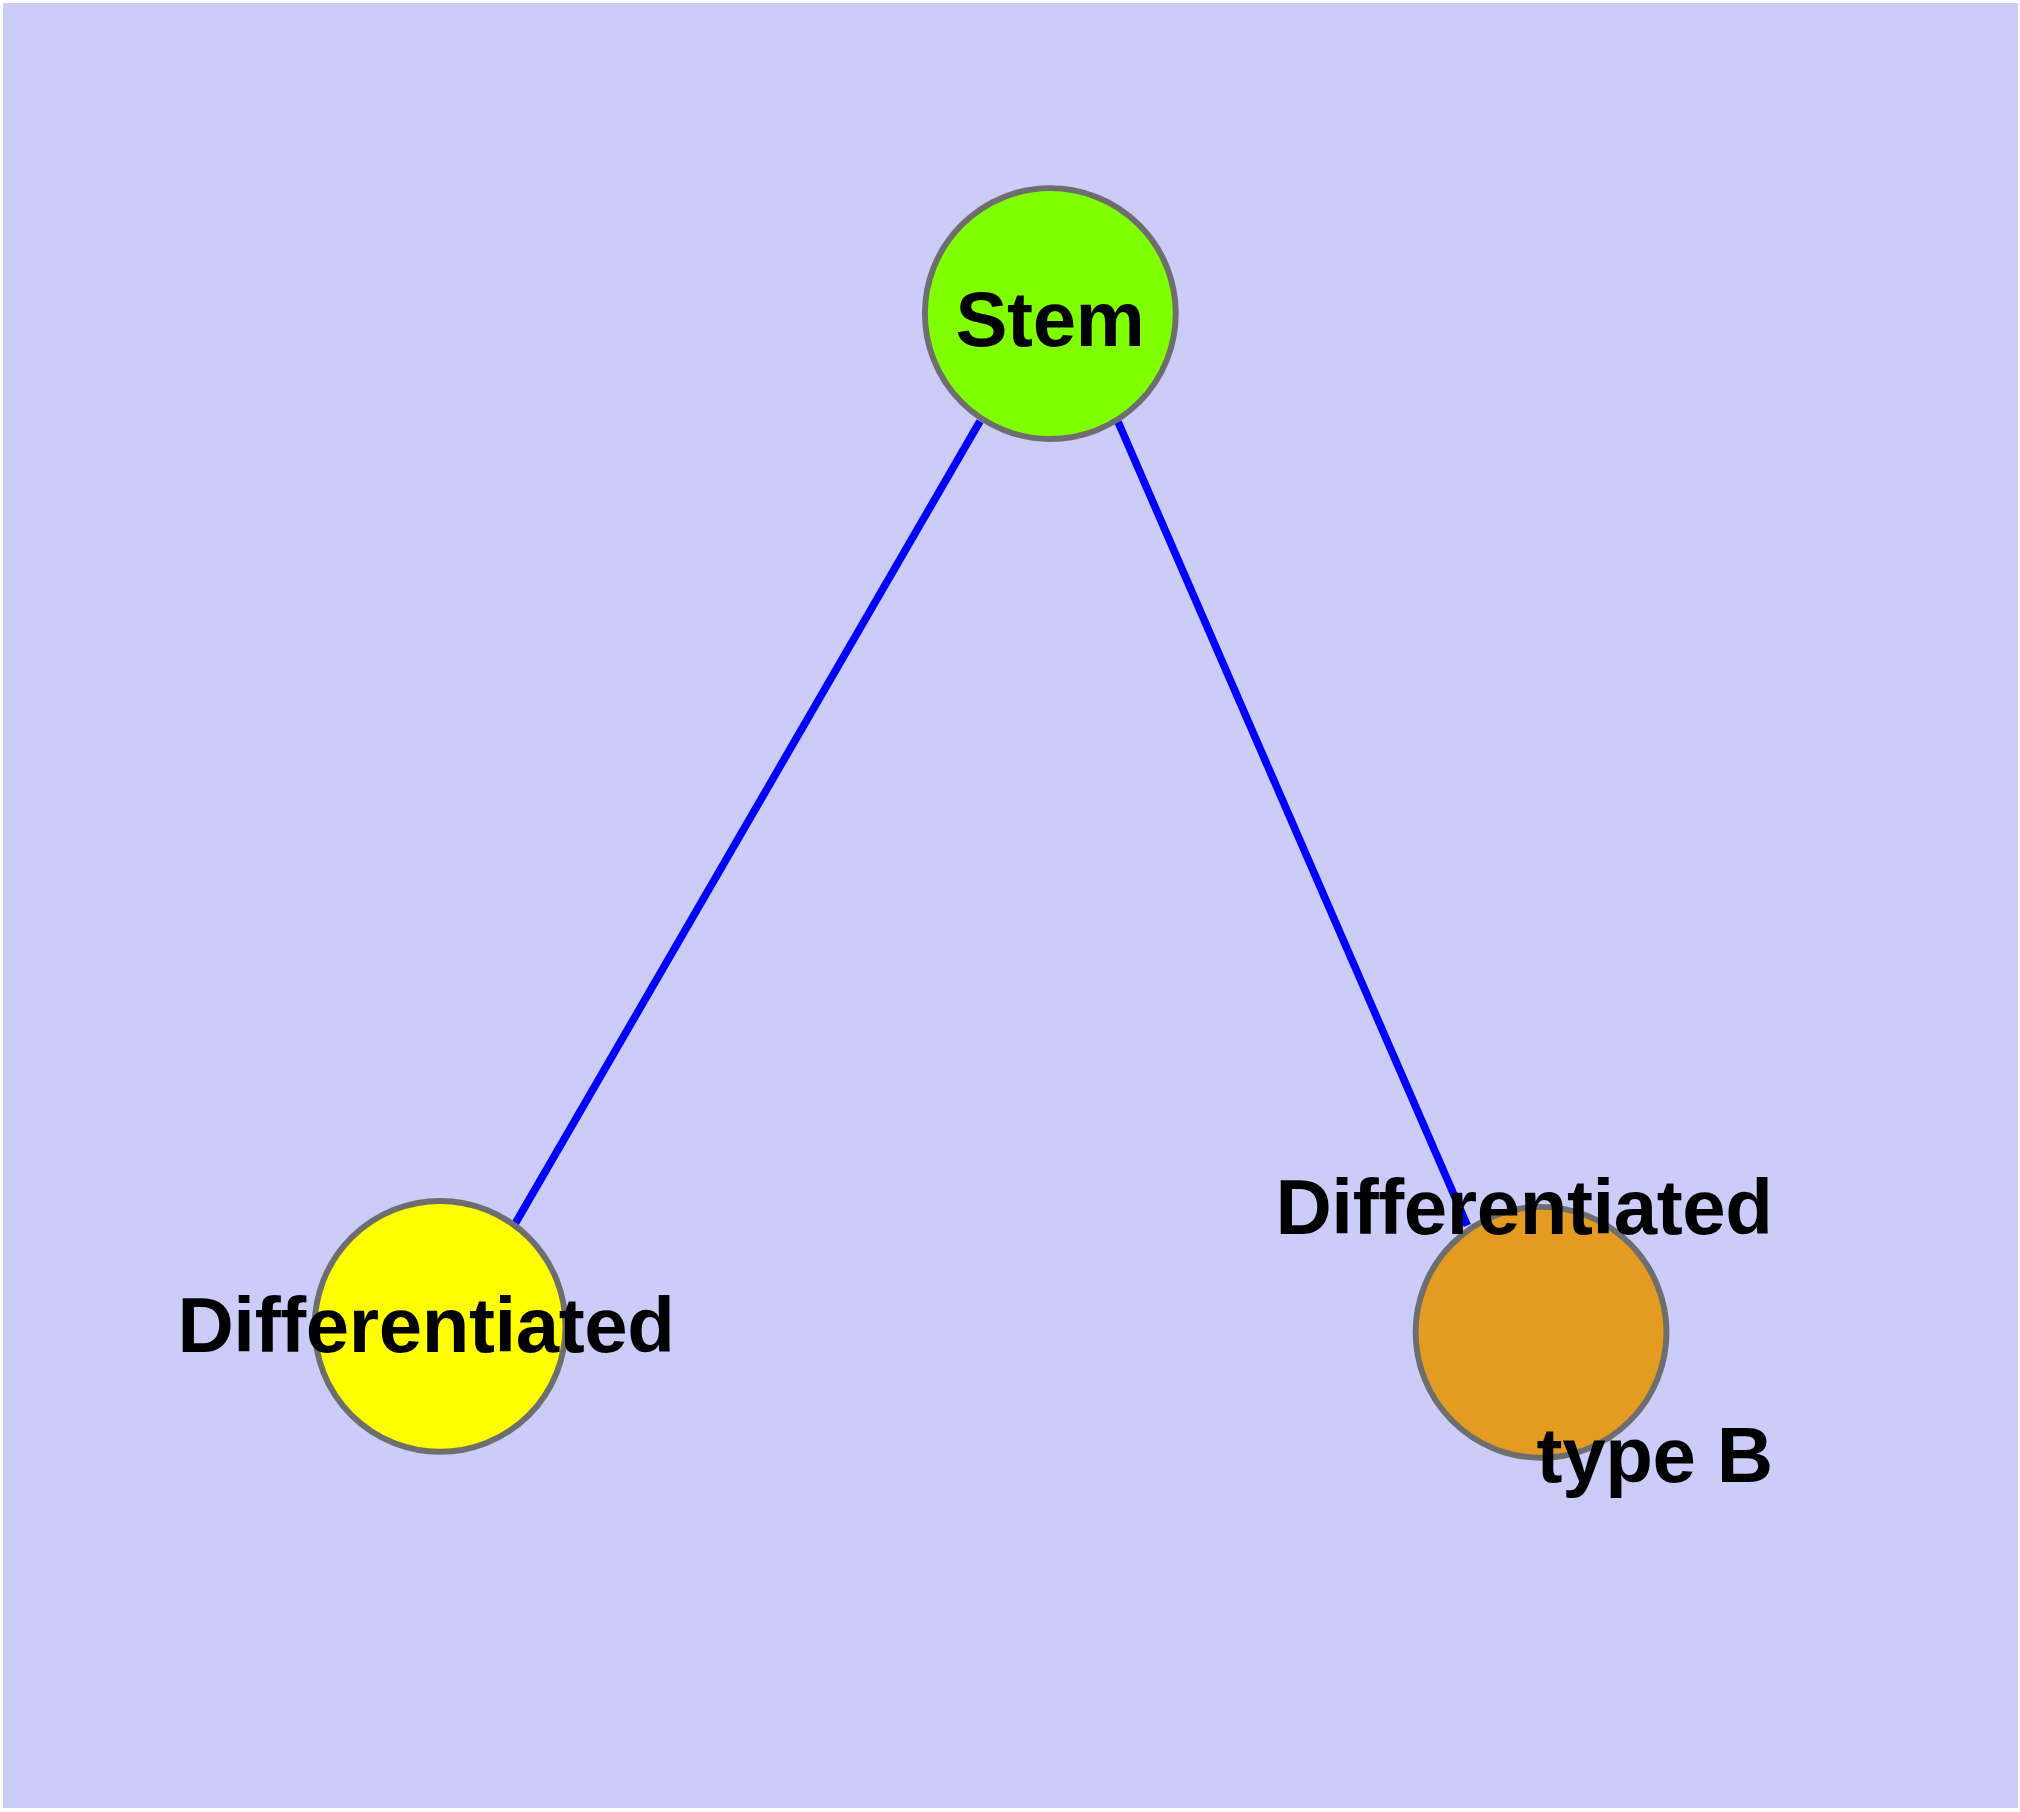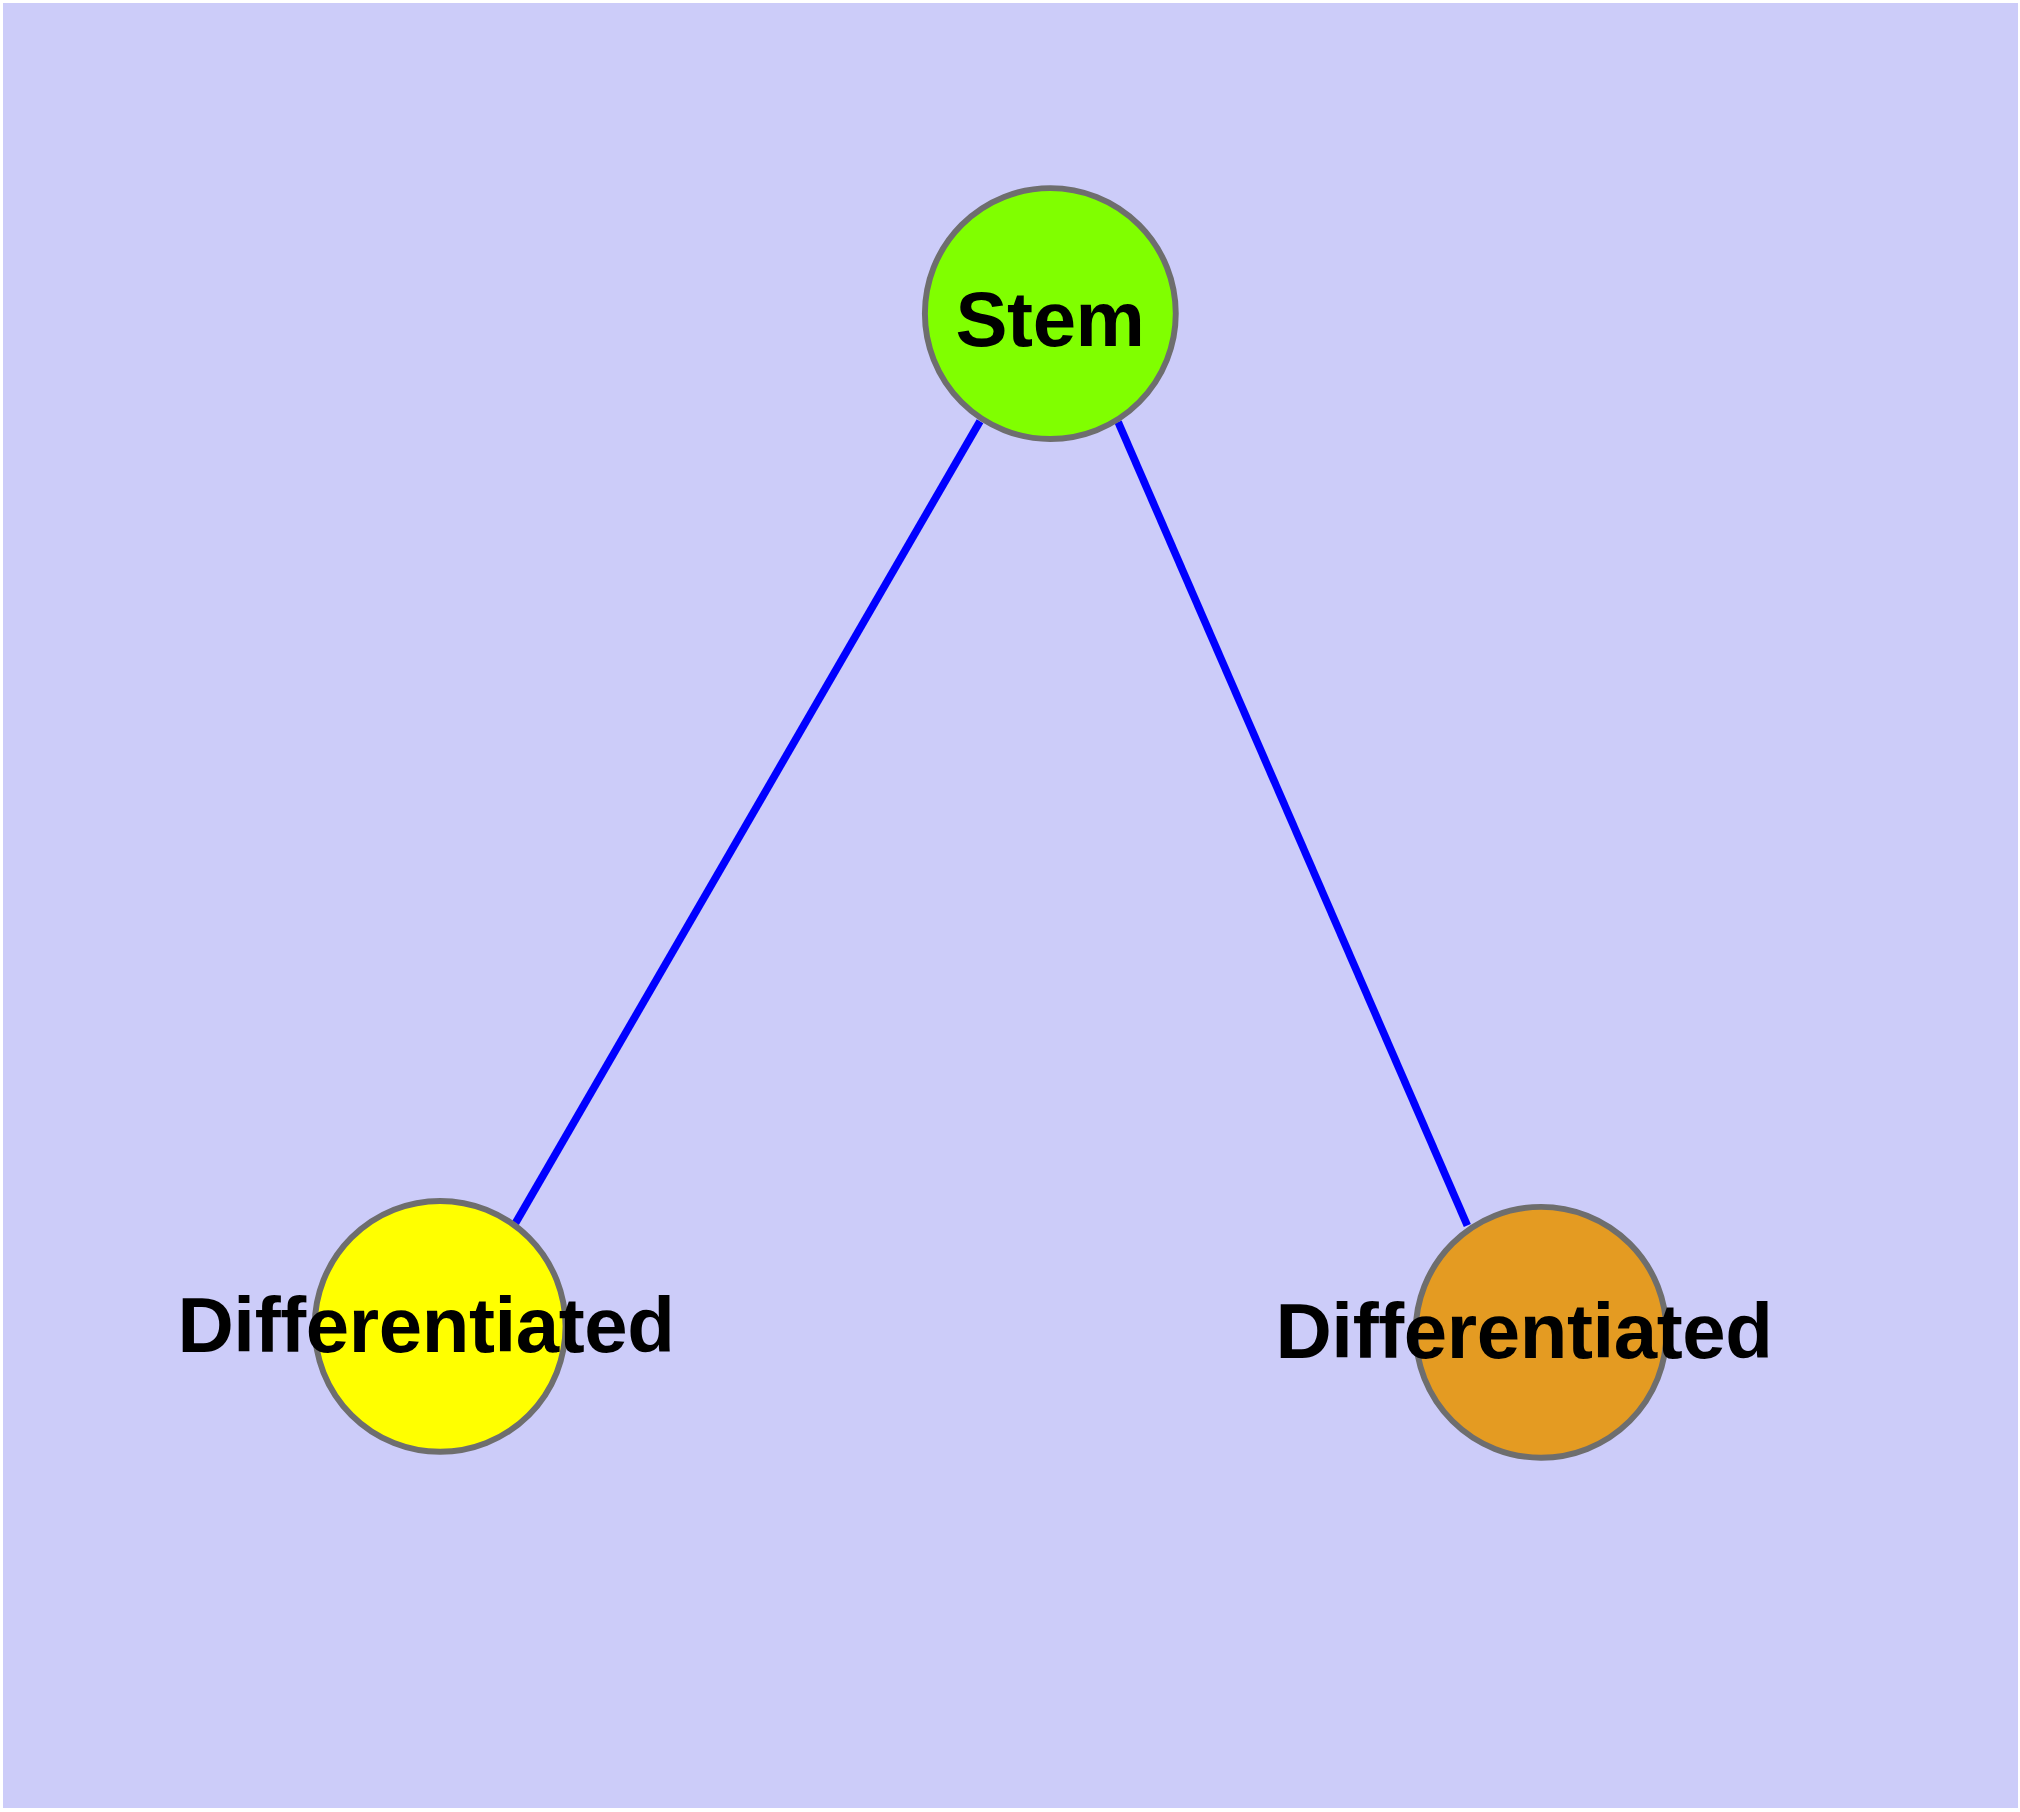--- a/index.html
+++ b/index.html
@@ -67,16 +67,17 @@
   <div class="node-label" style="left:1050px; top:320px;">
     <div>Stem</div>
   </div>
 
   <div class="node-label" style="left:426px; top:1326px;">
     <div>Differentiated</div>
   </div>
 
   <div class="node-label" style="left:1524px; top:1332px;">
     <div>Differentiated</div>
+    <div>type B</div>
   </div>
 
 </div>
 
 
 </body></html>

